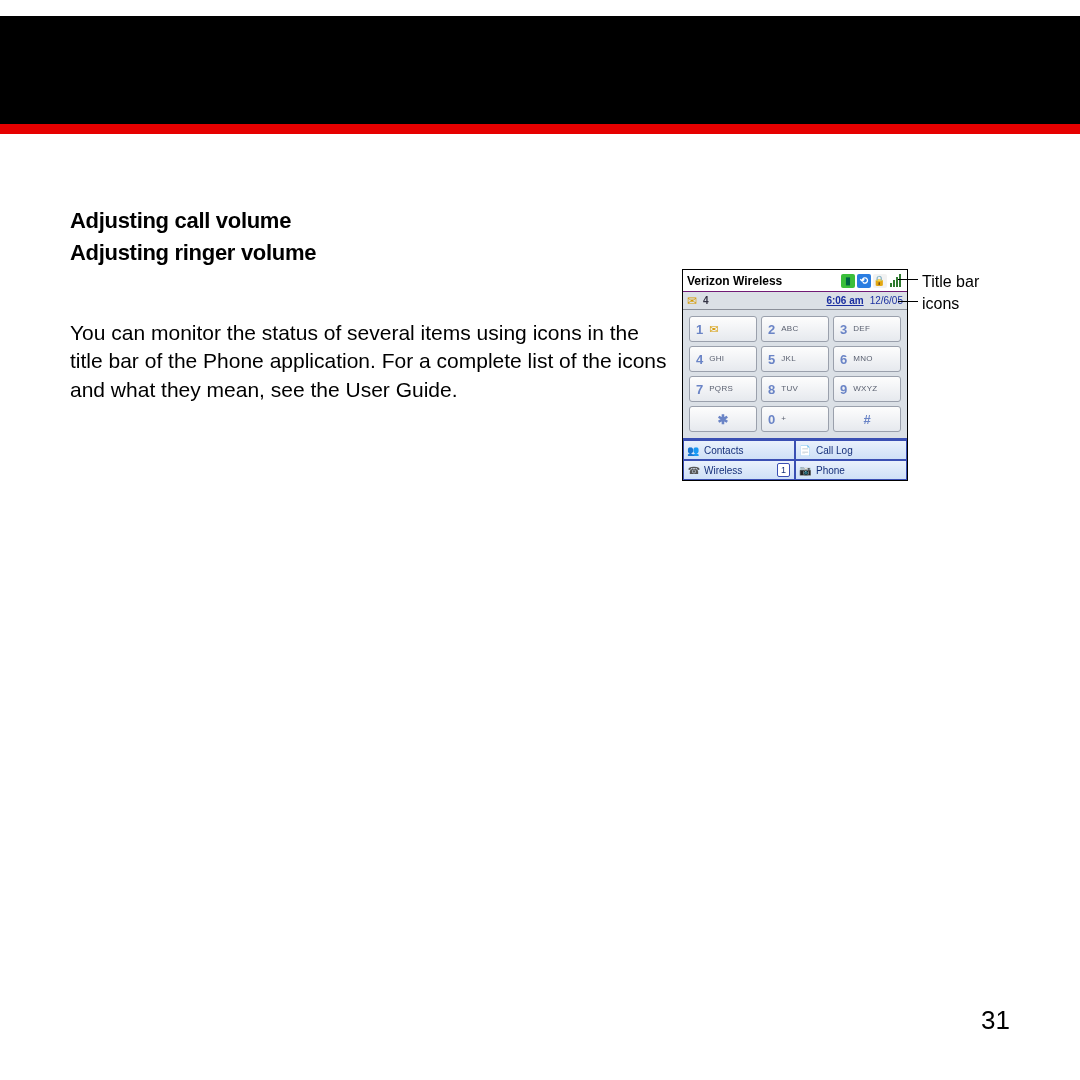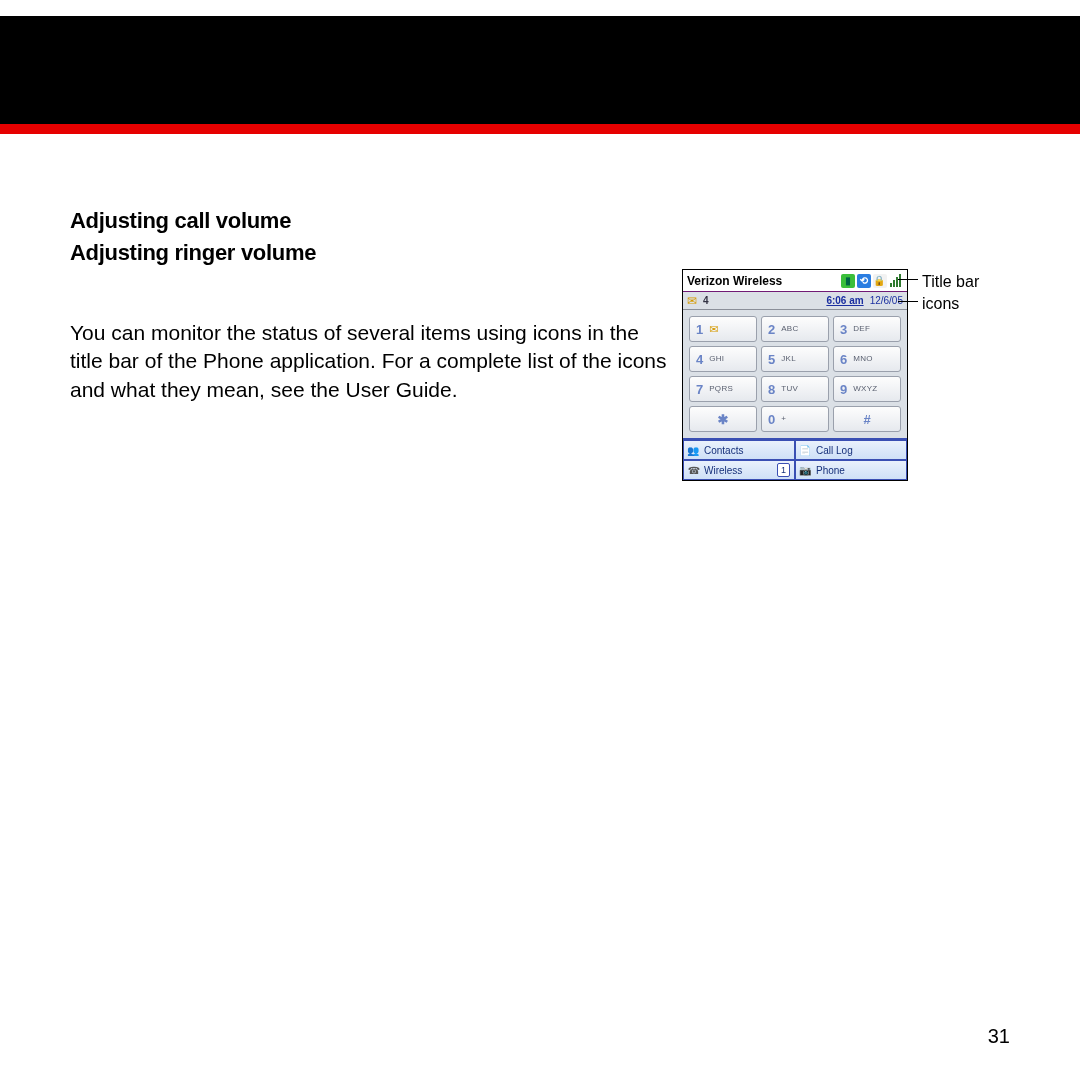--- a/index.html
+++ b/index.html
@@ -150,22 +150,22 @@
   .callout-line {
     position: absolute;
     height: 1px;
     background: #000;
   }
   .callout-text { position: absolute; white-space: nowrap; }
 
   .page-number {
     position: absolute;
     right: 70px;
-    bottom: 48px;
-    font-size: 20px;
+    bottom: 60px;
+    font-size: 26px;
     color: #000;
   }
 </style>
 </head>
 <body>
 
 <div class="page">
   <div class="header-black"></div>
   <div class="header-red"></div>
 

